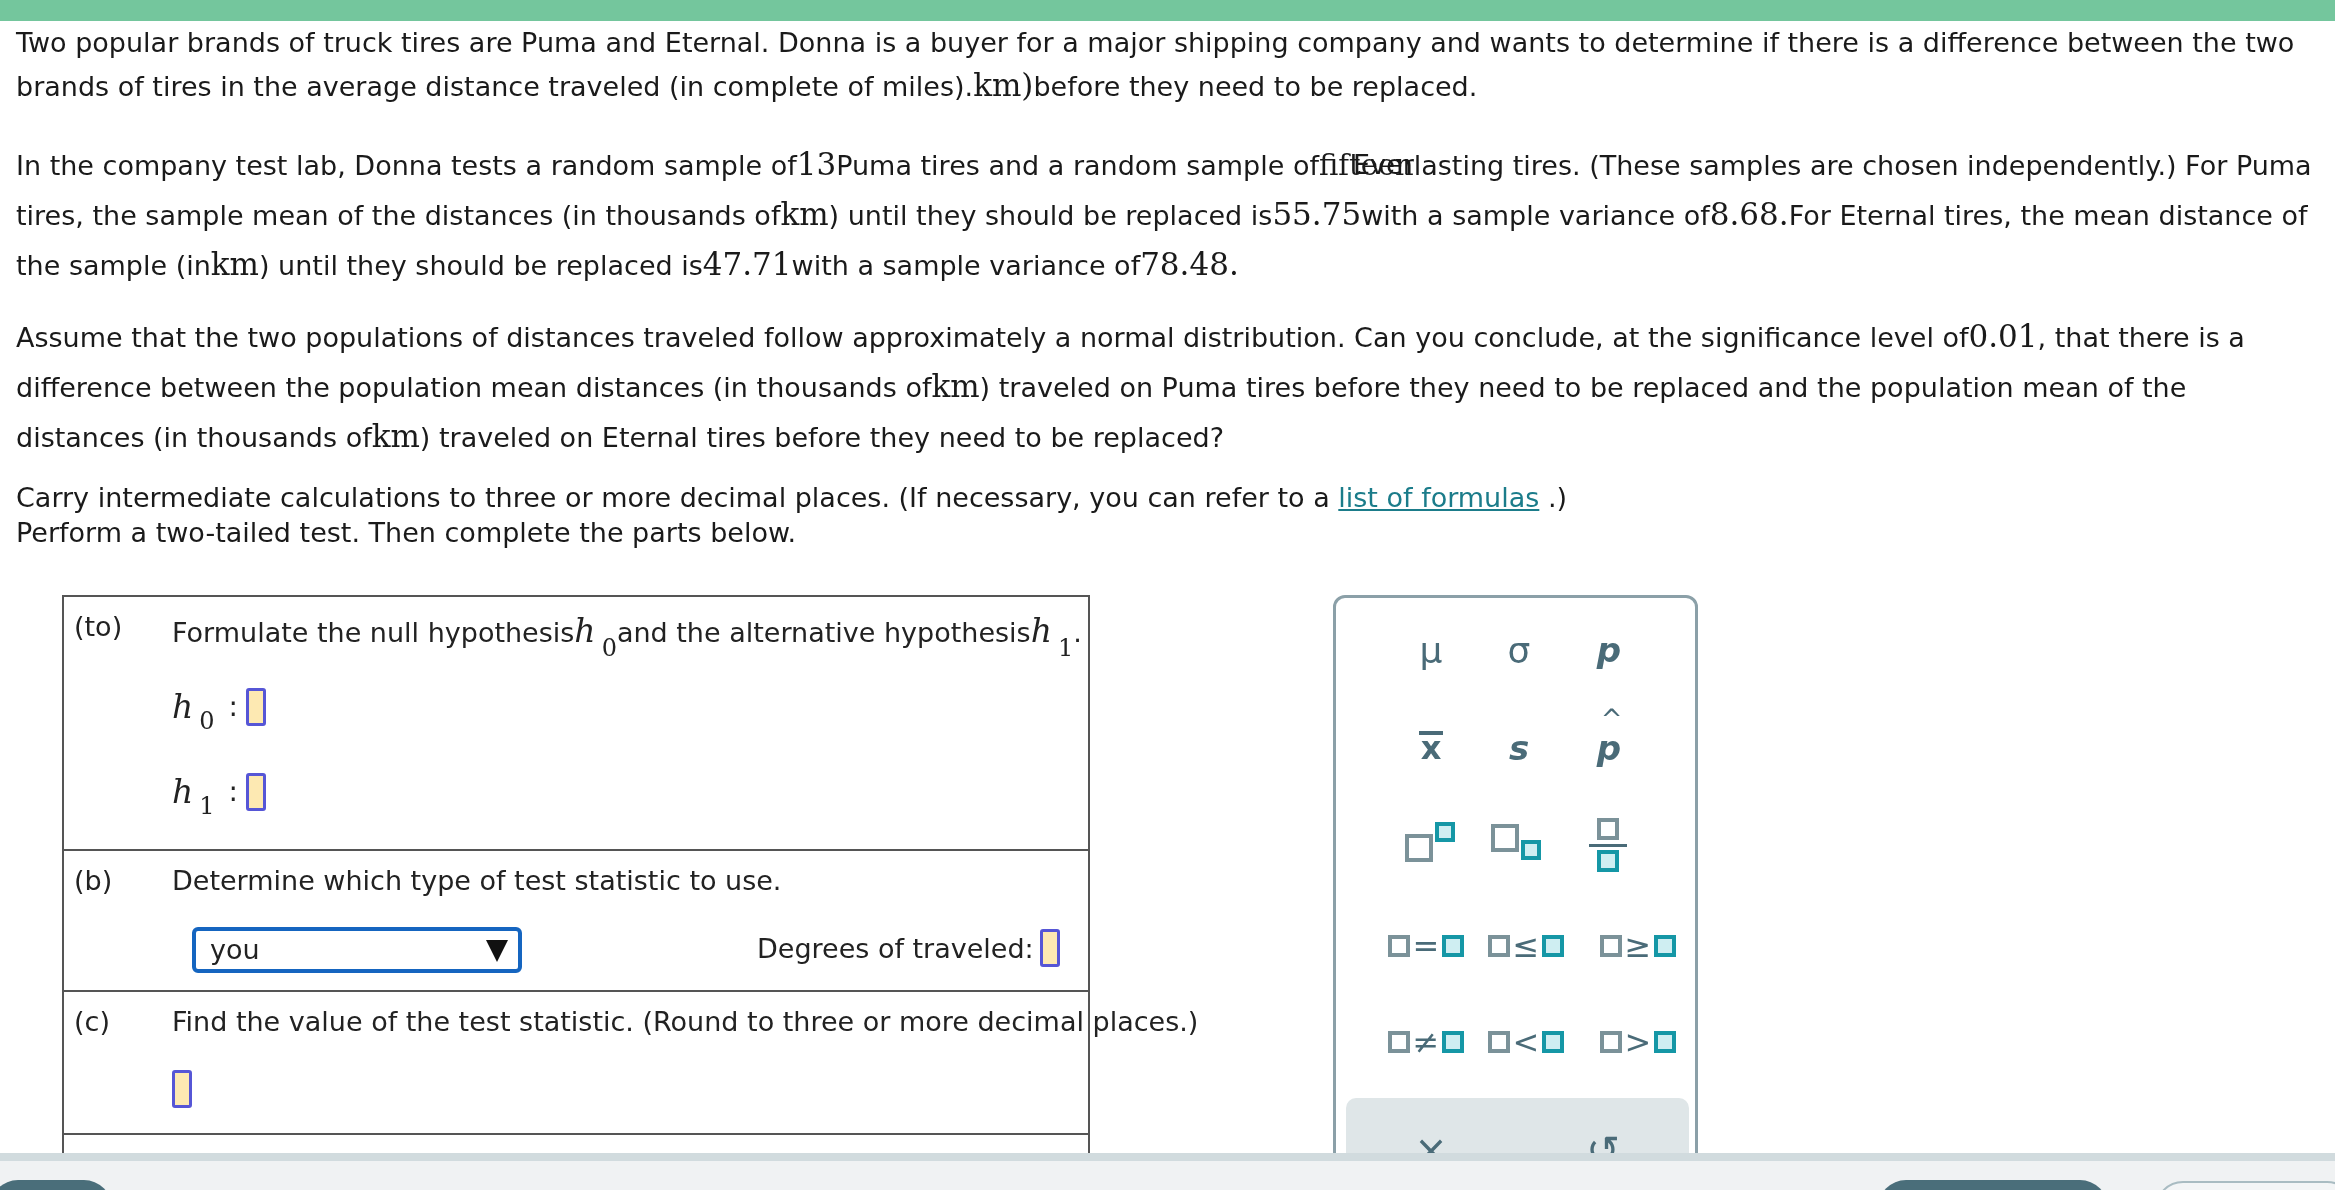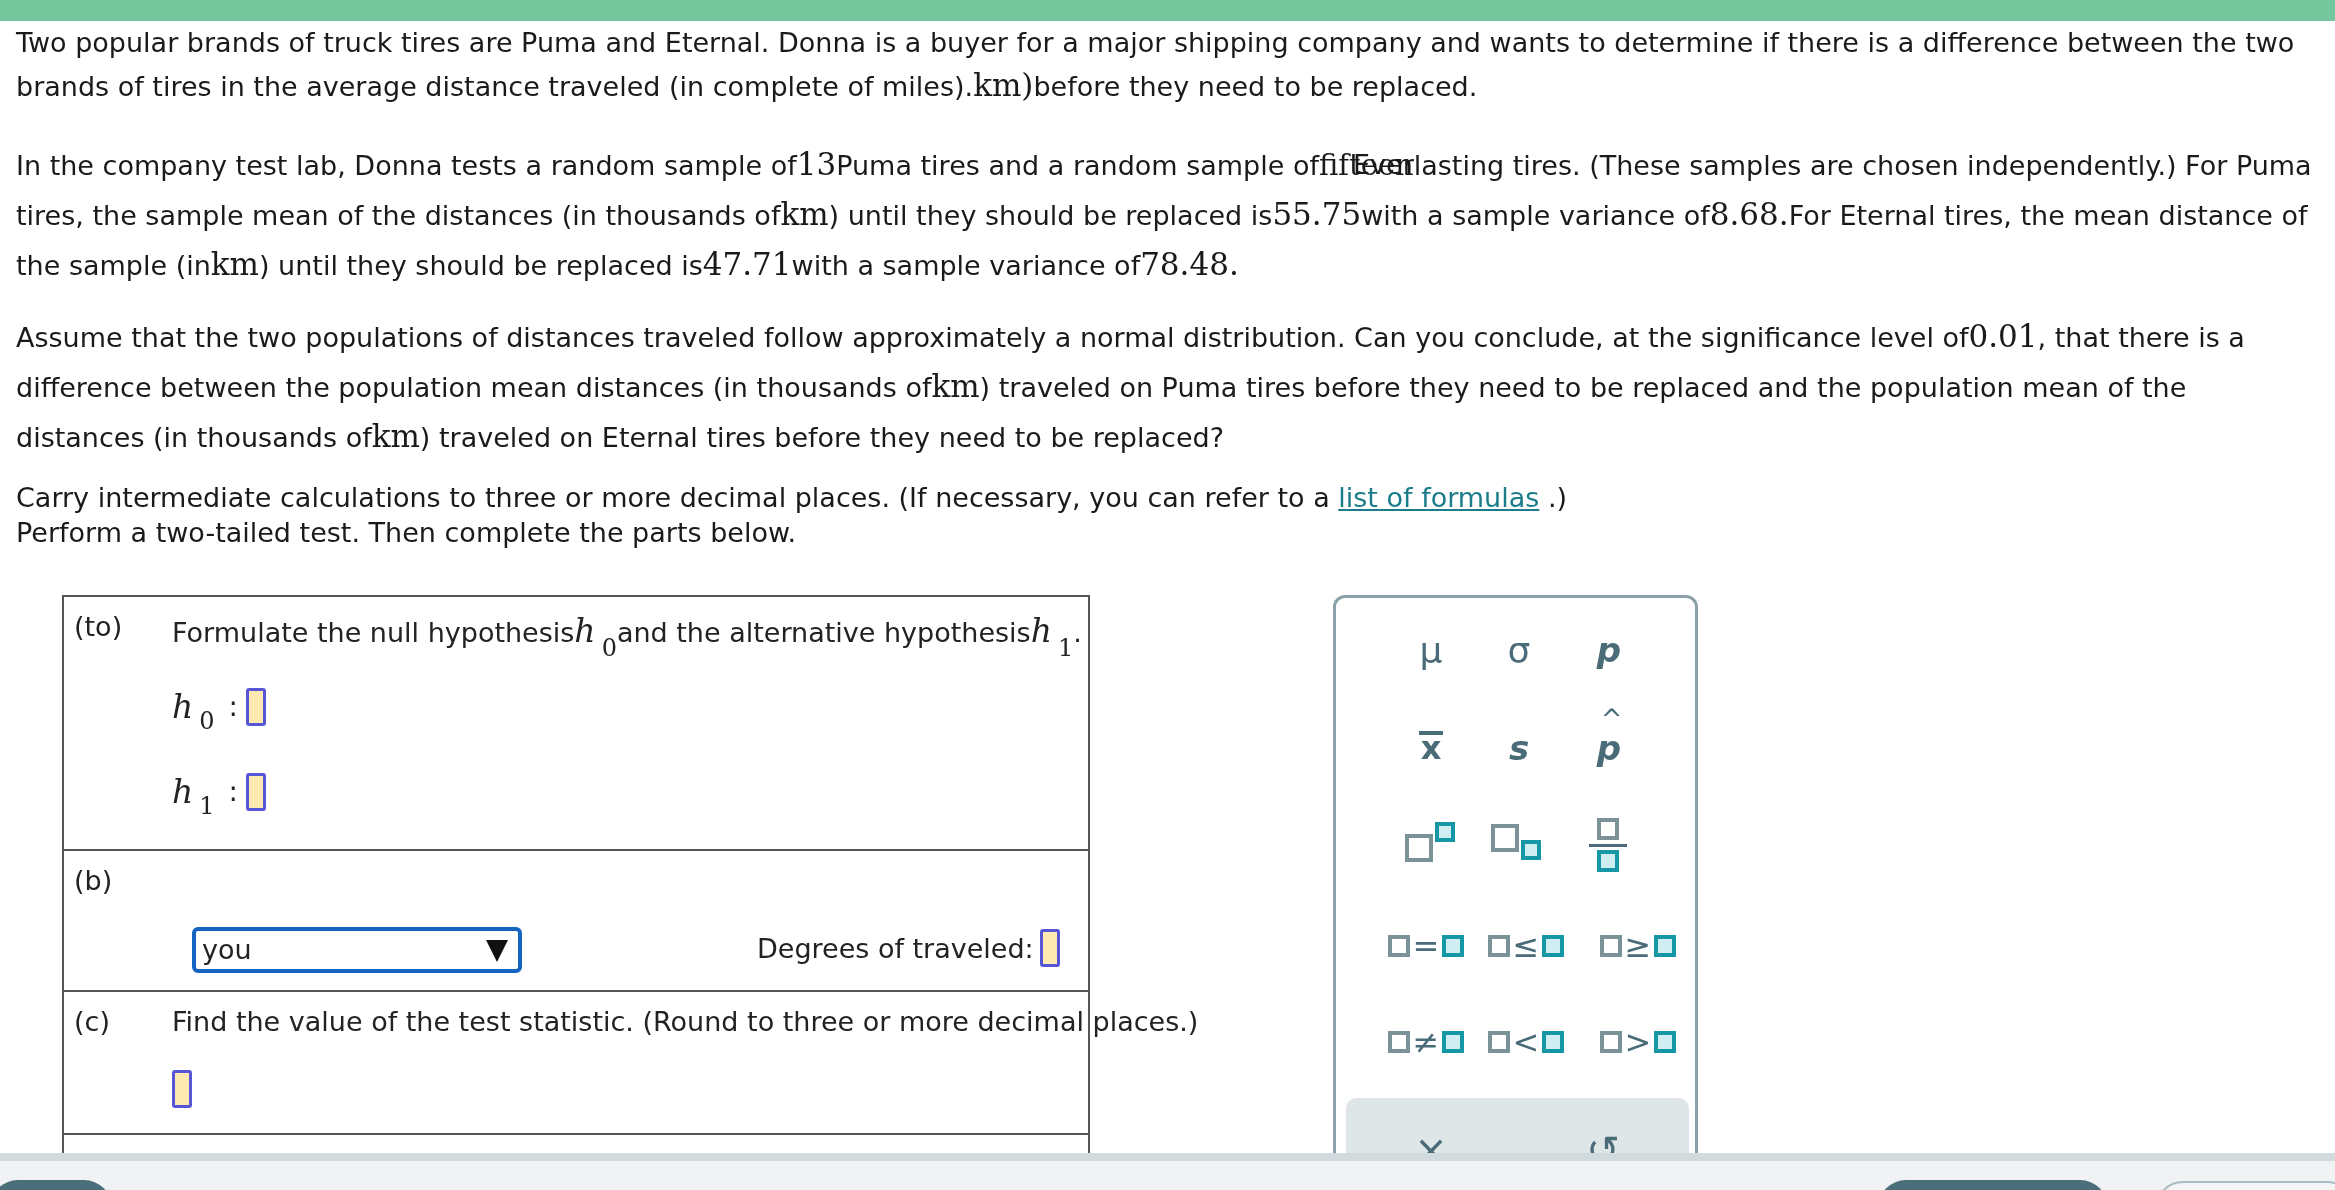--- a/index.html
+++ b/index.html
@@ -28,21 +28,21 @@
   .row-d { height: 40px; border-bottom: none; overflow: hidden; }
   .qlabel { position: absolute; left: 10px; top: 14px; font-size: 27px; }
   .qprompt { position: absolute; left: 108px; top: 14px; font-size: 27px; white-space: nowrap; }
   .hvar { font-family: "DejaVu Serif", serif; font-style: italic; font-size: 33px; }
   .hsub { font-family: "DejaVu Serif", serif; font-size: 24px; position: relative; top: 14px; margin-left: 6px; }
   .hline { position: absolute; left: 108px; display: flex; align-items: center; }
   .h0line { top: 90px; }
   .h1line { top: 175px; }
   .colon { font-size: 28px; margin-left: 14px; margin-right: 8px; }
   .ansbox { display: inline-block; width: 20px; height: 38px; background: #fde9b2; border: 3px solid #5656d6; border-radius: 3px; }
-  .selbox { position: absolute; left: 128px; top: 56px; width: 330px; height: 46px; border: 4px solid #1565c0; border-radius: 6px; background: #fff; font-size: 27px; padding-left: 6px; line-height: 38px; }
+  .selbox { position: absolute; left: 128px; top: 56px; width: 330px; height: 46px; border: 4px solid #1565c0; border-radius: 6px; background: #fff; font-size: 27px; padding-left: 14px; line-height: 38px; }
   .selarrow { position: absolute; right: 10px; top: 9px; width: 0; height: 0; border-left: 11px solid transparent; border-right: 11px solid transparent; border-top: 22px solid #111; }
   .dof { position: absolute; left: 693px; top: 58px; font-size: 27px; display: flex; align-items: center; }
   .dof .ansbox { margin-left: 6px; }
   .c-ans { position: absolute; left: 108px; top: 78px; }
 
   
   .keypad { position: absolute; left: 1333px; top: 595px; width: 365px; height: 600px; border: 3px solid #8ba0a8; border-radius: 12px; background: #fff; overflow: hidden; }
   .key { position: absolute; width: 110px; height: 60px; display: flex; align-items: center; justify-content: center; color: #4a6b78; cursor: pointer; }
   .ksym { font-size: 36px; color: #4a6b78; }
   .ksym.it { font-style: italic; font-weight: bold; font-size: 34px; }
@@ -103,20 +103,21 @@
     <div class="hline h1line">
       <span class="hvar">h</span>
         <span class="hsub">1</span>
       <span class="colon">:</span>
       <span class="ansbox"></span>
     </div>
   </div>
 
   <div class="qrow row-b">
     <div class="qlabel">(b)</div>
+    <div class="qprompt">Determine which type of test statistic to use.</div>
     <div class="selbox" style="top:76px;">
       <span>you</span>
       <span class="selarrow"></span>
     </div>
     <div class="dof" style="top:78px;">
       <span>Degrees of traveled:</span>
       <span class="ansbox"></span>
     </div>
   </div>
 

